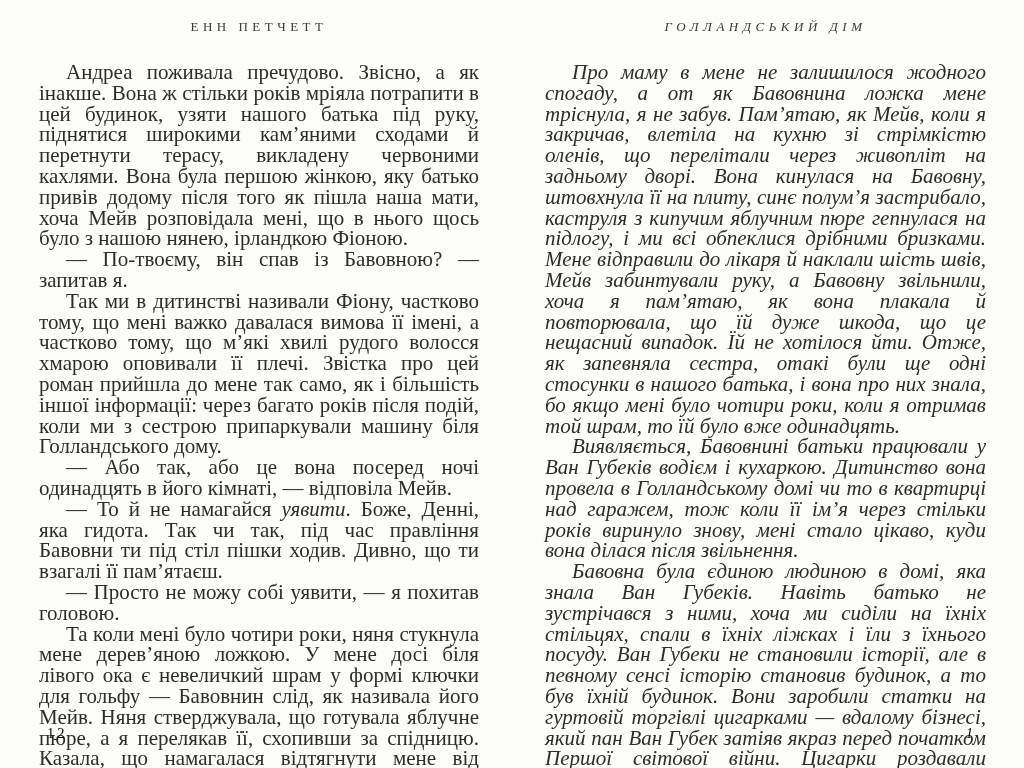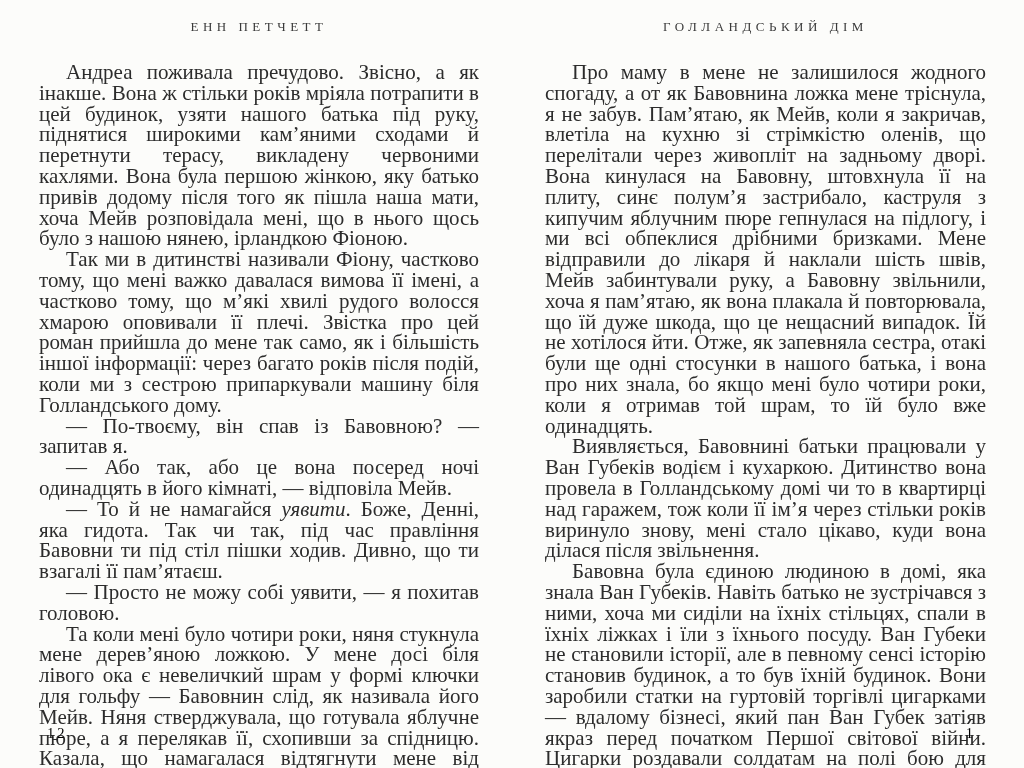--- a/index.html
+++ b/index.html
@@ -13,21 +13,21 @@
     background: #fcfcfa;
     overflow: hidden;
     font-family: "Liberation Serif", "DejaVu Serif", serif;
   }
   .page {
     position: absolute;
     top: 0;
     height: 768px;
   }
   .page.left  { left: 39px;  width: 440px; }
-  .page.right { left: 545px; width: 441px; }
+  .page.right { left: 545px; width: 441px; font-style: italic; }
   .running-header {
     position: absolute;
     top: 19px;
     left: 0;
     right: 0;
     text-align: center;
     font-size: 13px;
     letter-spacing: 4.5px;
     color: #3a3a3a;
     white-space: nowrap;
@@ -62,22 +62,22 @@
 </style>
 </head>
 <body>
 
 <div class="spread">
 
   <div class="page left">
     <div class="running-header">ЕНН ПЕТЧЕТТ</div>
     <div class="page-body">
         <p>Андреа поживала пречудово. Звісно, а як інакше. Вона ж стільки років мріяла потрапити в цей будинок, узяти нашого батька під руку, піднятися широкими кам’яними сходами й перетнути терасу, викладену червоними кахлями. Вона була першою жінкою, яку батько привів додому після того як пішла наша мати, хоча Мейв розповідала мені, що в нього щось було з нашою нянею, ірландкою Фіоною.</p>
+        <p>— По-твоєму, він спав із Бавовною? — запитав я.</p>
         <p>Так ми в дитинстві називали Фіону, частково тому, що мені важко давалася вимова її імені, а частково тому, що м’які хвилі рудого волосся хмарою оповивали її плечі. Звістка про цей роман прийшла до мене так само, як і більшість іншої інформації: через багато років після подій, коли ми з сестрою припаркували машину біля Голландського дому.</p>
-        <p>— По-твоєму, він спав із Бавовною? — запитав я.</p>
         <p>— Або так, або це вона посеред ночі одинадцять в його кімнаті, — відповіла Мейв.</p>
         <p>— То й не намагайся <em>уявити</em>. Боже, Денні, яка гидота. Так чи так, під час правління Бавовни ти під стіл пішки ходив. Дивно, що ти взагалі її пам’ятаєш.</p>
         <p>— Просто не можу собі уявити, — я похитав головою.</p>
         <p>Та коли мені було чотири роки, няня стукнула мене дерев’яною ложкою. У мене досі біля лівого ока є невеличкий шрам у формі ключки для гольфу — Бавовнин слід, як називала його Мейв. Няня стверджувала, що готувала яблучне пюре, а я перелякав її, схопивши за спідницю. Казала, що намагалася відтягнути мене від плити і, звісно ж, не хотіла вдарити, хоча мені здається, якось складно випадково заїхати ложкою дитині в обличчя. Ця історія цікава лише тим, що то був мій перший чіткий спогад — про іншу людину, про Голландський дім, та й про власне життя.</p>
       </div>
     <div class="page-number">12</div>
   </div>
 
   <div class="page right">
     <div class="running-header">ГОЛЛАНДСЬКИЙ ДІМ</div>

